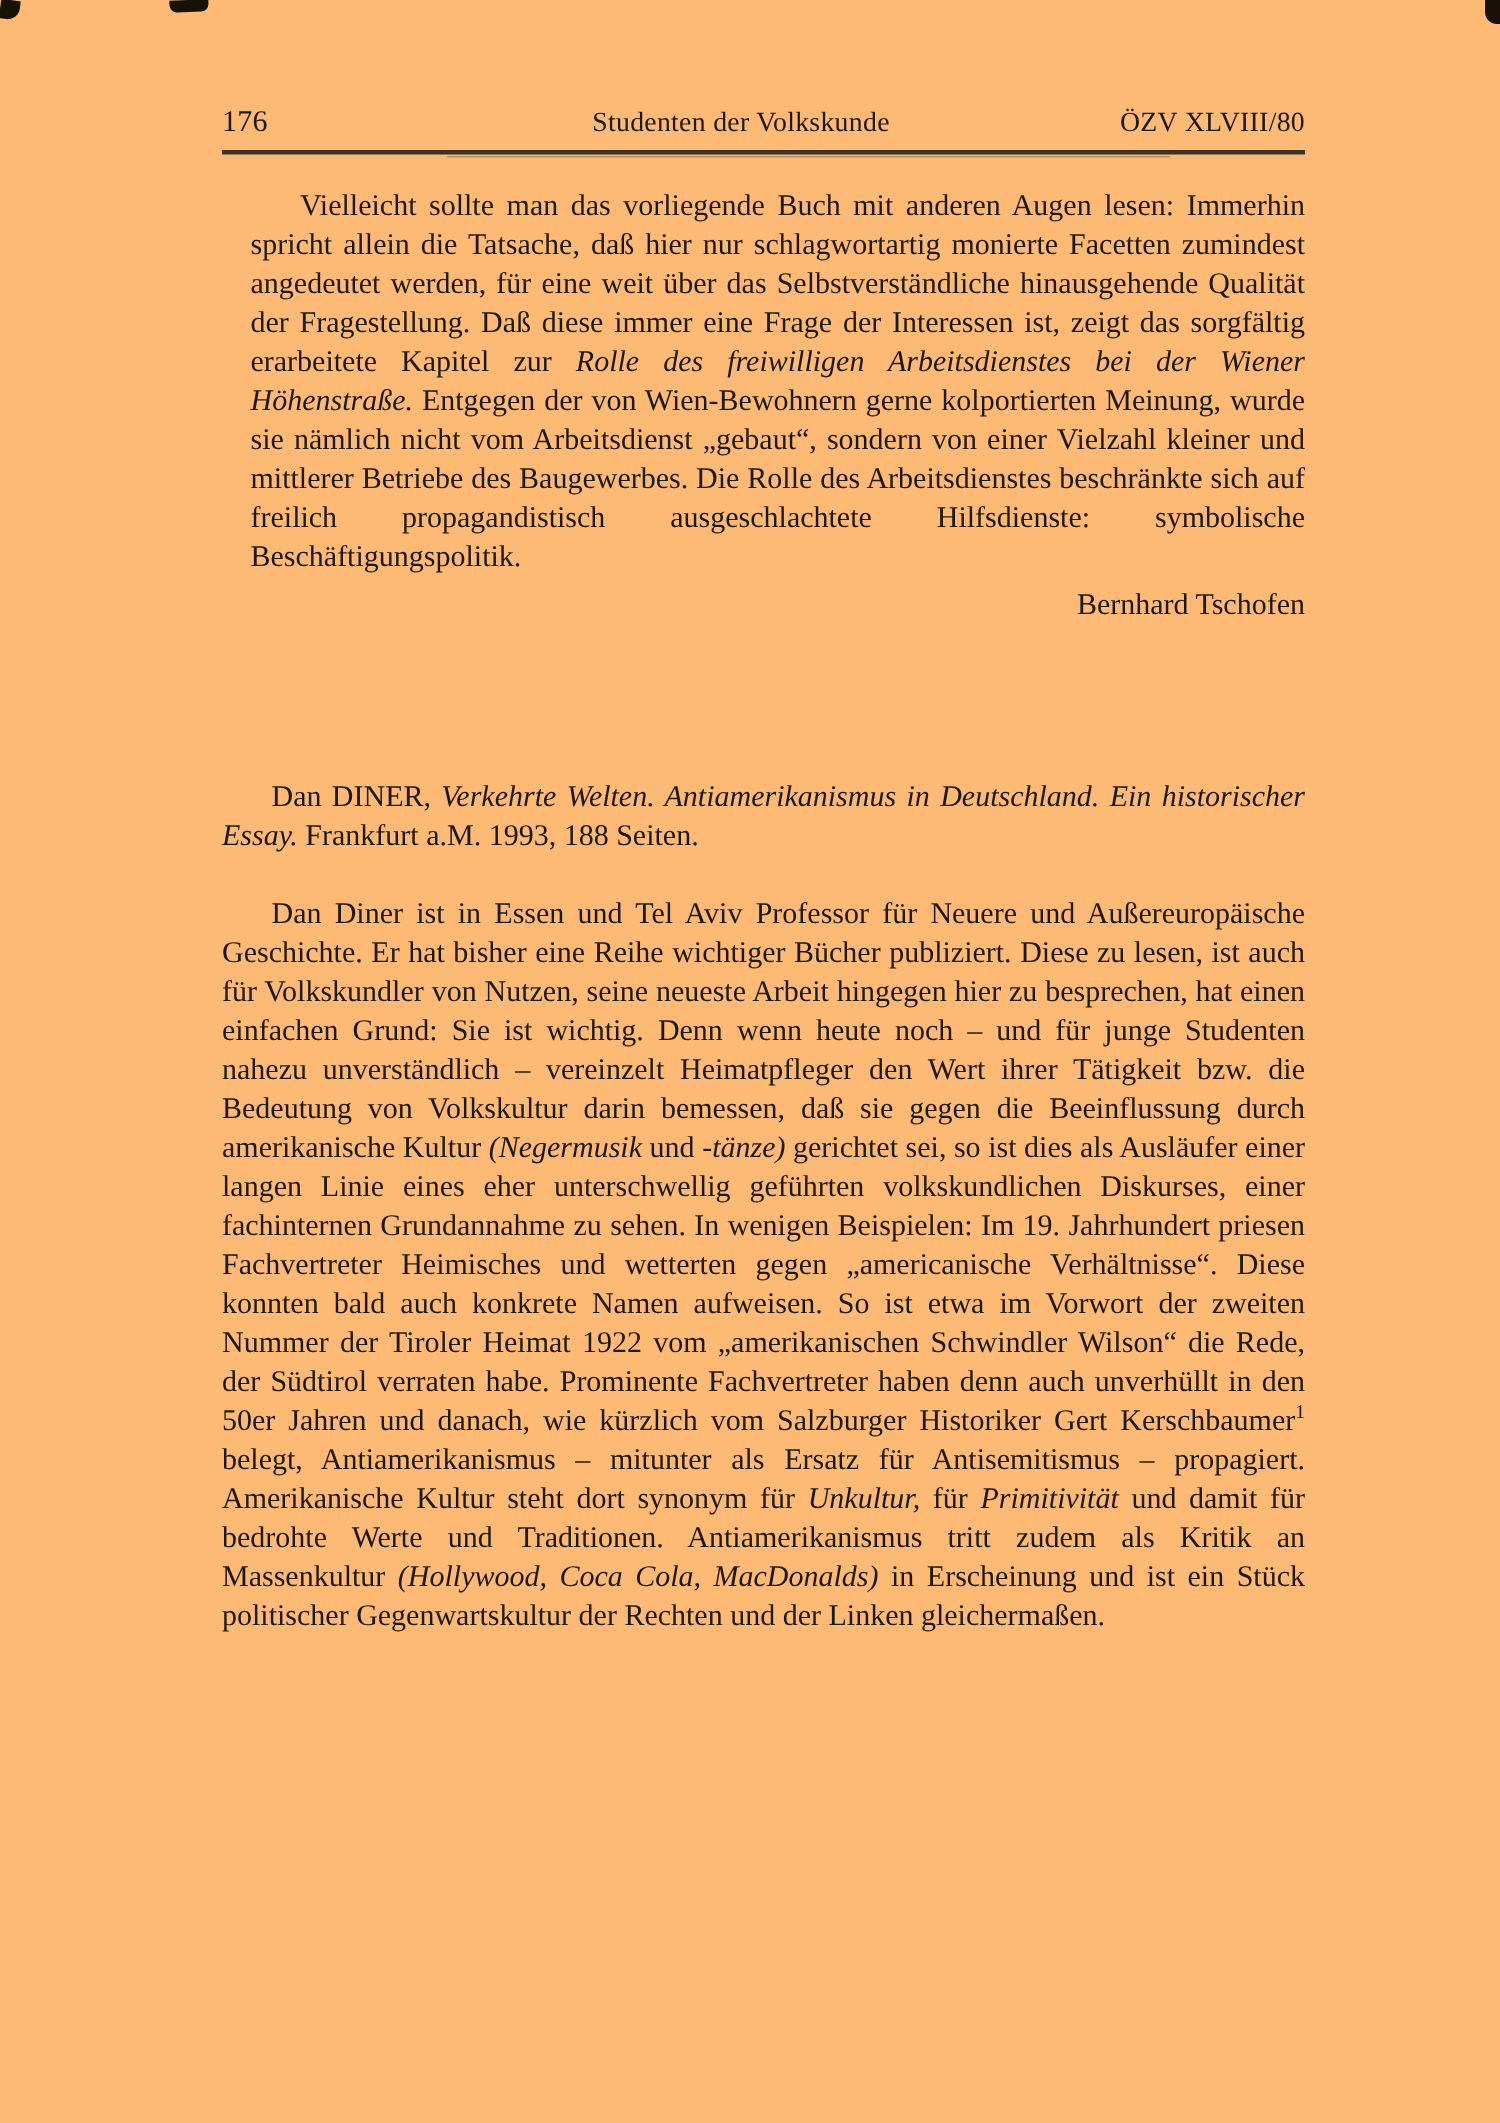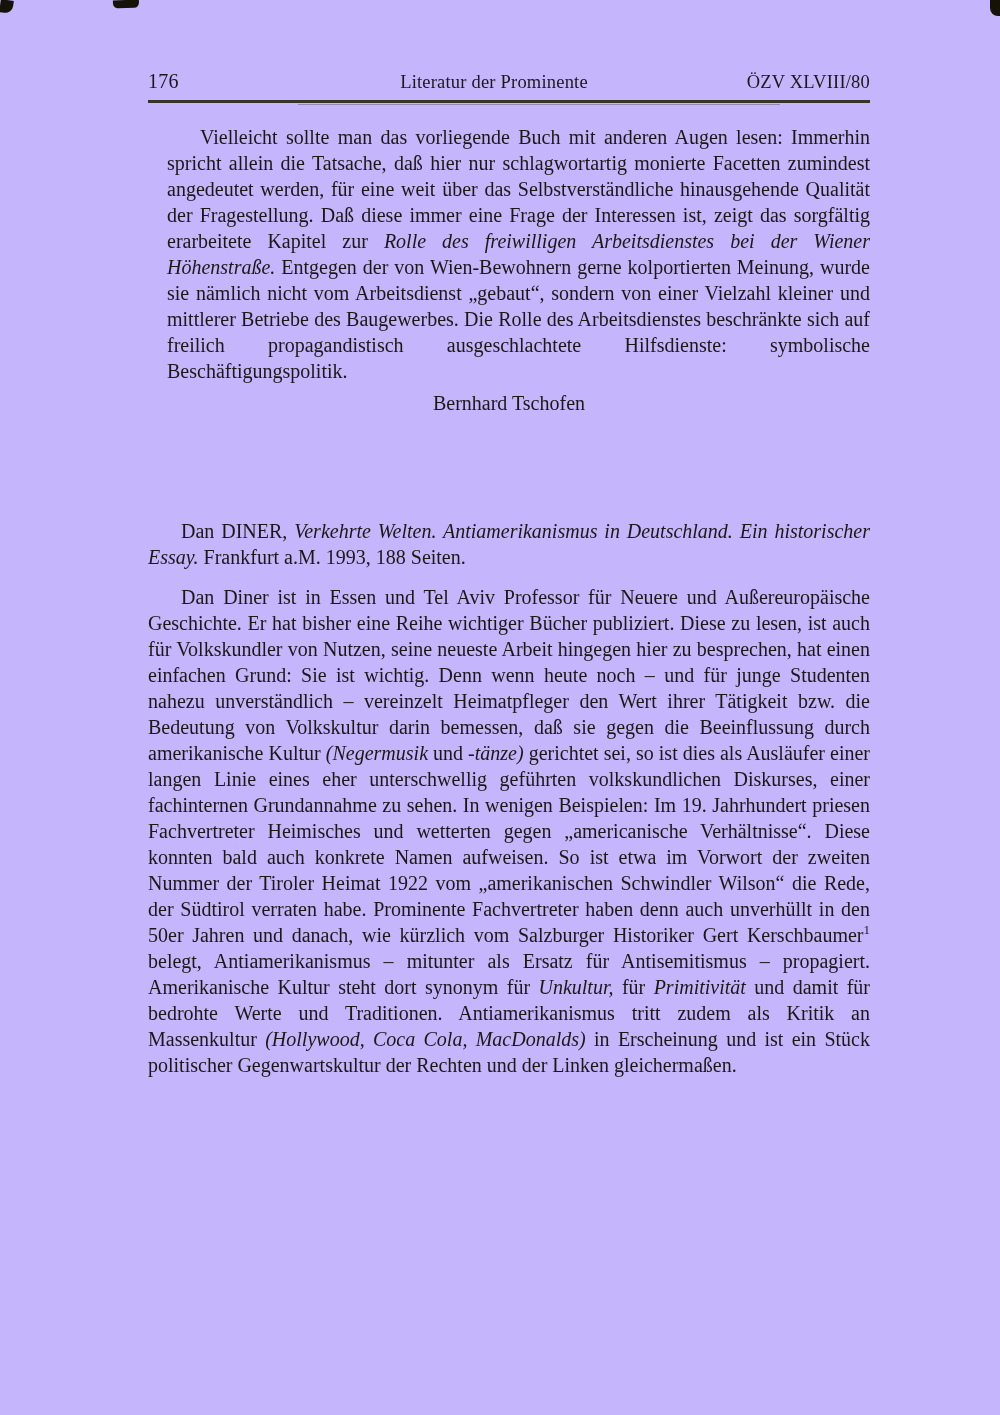--- a/index.html
+++ b/index.html
@@ -4,21 +4,21 @@
 <style>
   * { box-sizing: border-box; }
   html, body { margin: 0; padding: 0; }
   body { background: #e9e7e2; }
 
   .page {
     position: relative;
     width: 1000px;
     height: 1415px;
     margin: 0 auto;
-    background: #c4b5fd;
+    background: #fdba74;
     color: #1c1914;
     font-family: "Liberation Serif", "DejaVu Serif", serif;
     overflow: hidden;
     text-decoration: underline;
   }
 
   
   .artifact { position: absolute; background: #161208; }
   .artifact-a { left: 0; top: 0; width: 13px; height: 13px; border-radius: 0 0 8px 0; transform: rotate(8deg); }
   .artifact-b { left: 113px; top: 0; width: 26px; height: 8px; border-radius: 0 0 5px 5px; transform: rotate(-2deg); }
@@ -64,44 +64,44 @@
     line-height: 26px;
     text-align: justify;
     text-indent: 33px;
     hyphens: manual;
   }
   .first-para { margin-top: 21px; margin-left: 19px; }
 
   .signature {
     font-size: 20px;
     line-height: 26px;
-    text-align: center;
+    text-align: right;
     margin-top: 6px;
   }
 
   .citation { margin-top: 102px; }
-  .review-body { margin-top: 14px; }
+  .review-body { margin-top: 26px; }
 
   em { font-style: italic; }
   sup { font-size: 13px; line-height: 0; vertical-align: super; }
 </style>
 </head>
 <body>
 
 <div class="page">
 
   <div class="artifact artifact-a"></div>
   <div class="artifact artifact-b"></div>
   <div class="artifact artifact-c"></div>
 
   <div class="column">
 
     <header class="running-head">
       <span class="page-number">176</span>
-      <span class="head-center">Literatur der Prominente</span>
+      <span class="head-center">Studenten der Volkskunde</span>
       <span class="head-right">ÖZV XLVIII/80</span>
     </header>
 
     <div class="head-rule"></div>
 
     <p class="body-para first-para"><span>Vielleicht sollte man das vorliegende Buch mit anderen Augen lesen: Immerhin spricht allein die Tatsache, daß hier nur schlagwortartig monierte Facetten zumindest angedeutet werden, für eine weit über das Selbstver­ständliche hinausgehende Qualität der Fragestellung. Daß diese immer eine Frage der Interessen ist, zeigt das sorgfältig erarbeitete Kapitel zur </span><em>Rolle des freiwilligen Arbeitsdienstes bei der Wiener Höhenstraße.</em><span> Entgegen der von Wien-Bewohnern gerne kolportierten Meinung, wurde sie nämlich nicht vom Arbeitsdienst „gebaut“, sondern von einer Vielzahl kleiner und mittle­rer Betriebe des Baugewerbes. Die Rolle des Arbeitsdienstes beschränkte sich auf freilich propagandistisch ausgeschlachtete Hilfsdienste: symboli­sche Beschäftigungspolitik.</span></p>
 
     <p class="signature">Bernhard Tschofen</p>
 
     <p class="body-para citation"><span>Dan DINER, </span><em>Verkehrte Welten. Antiamerikanismus in Deutschland. Ein historischer Essay.</em><span> Frankfurt a.M. 1993, 188 Seiten.</span></p>

